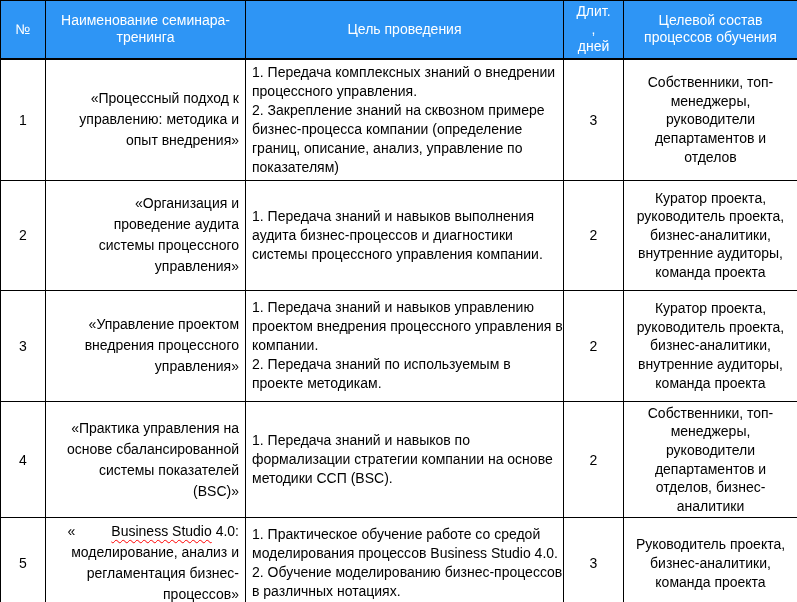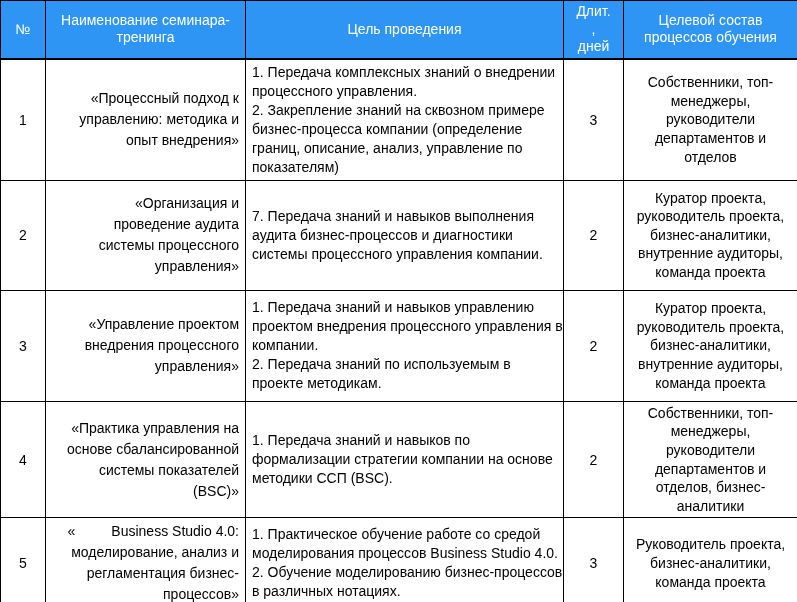--- a/index.html
+++ b/index.html
@@ -42,20 +42,21 @@
   .c-purpose{text-align:left;padding:3px 0 3px 6px;line-height:1.36;white-space:pre-line;}
   .c-days{text-align:center;}
   .c-part{text-align:center;padding:2px 3px;line-height:1.33;}
   tr.hdr{height:48px;}
   tr.r1{height:120px;}
   tr.r2{height:110px;}
   tr.r3{height:111px;}
   tr.r4{height:104px;}
   tr.r5{height:88px;}
   .spell{
+    text-decoration:underline;
     text-decoration-style:wavy;
     text-decoration-color:#FF0000;
     text-decoration-thickness:1px;
     text-underline-offset:3px;
     margin-left:36px;
   }
 </style>
 </head>
 <body>
 
@@ -84,21 +85,21 @@
         <td class="c-num">1</td>
         <td class="c-name">«Процессный подход к управлению: методика и опыт внедрения»</td>
         <td class="c-purpose">1. Передача комплексных знаний о внедрении процессного управления.
 2. Закрепление знаний на сквозном примере бизнес-процесса компании (определение границ, описание, анализ, управление по показателям)</td>
         <td class="c-days">3</td>
         <td class="c-part">Собственники, топ-менеджеры, руководители департаментов и отделов</td>
       </tr>
       <tr class="r2">
         <td class="c-num">2</td>
         <td class="c-name">«Организация и проведение аудита системы процессного управления»</td>
-        <td class="c-purpose">7. Передача знаний и навыков выполнения аудита бизнес-процессов и диагностики системы процессного управления компании.</td>
+        <td class="c-purpose">1. Передача знаний и навыков выполнения аудита бизнес-процессов и диагностики системы процессного управления компании.</td>
         <td class="c-days">2</td>
         <td class="c-part">Куратор проекта, руководитель проекта, бизнес-аналитики, внутренние аудиторы, команда проекта</td>
       </tr>
       <tr class="r3">
         <td class="c-num">3</td>
         <td class="c-name">«Управление проектом внедрения процессного управления»</td>
         <td class="c-purpose">1. Передача знаний и навыков управлению проектом внедрения процессного управления в компании.
 2. Передача знаний по используемым в проекте методикам.</td>
         <td class="c-days">2</td>
         <td class="c-part">Куратор проекта, руководитель проекта, бизнес-аналитики, внутренние аудиторы, команда проекта</td>

